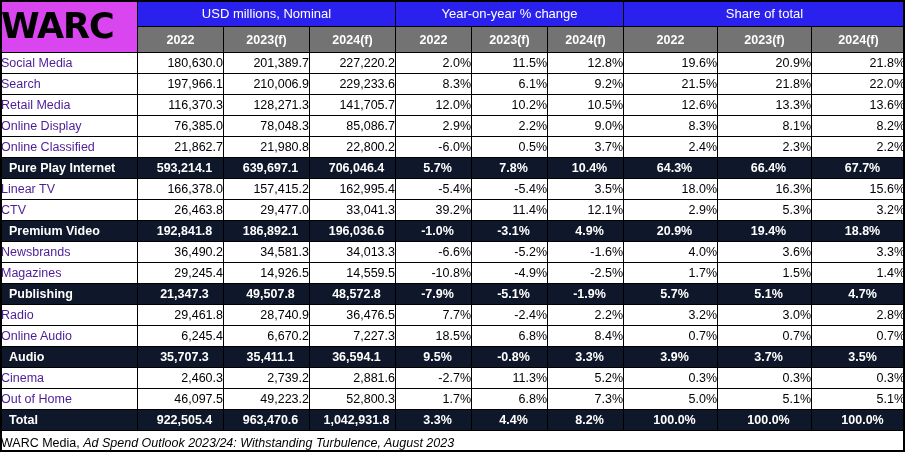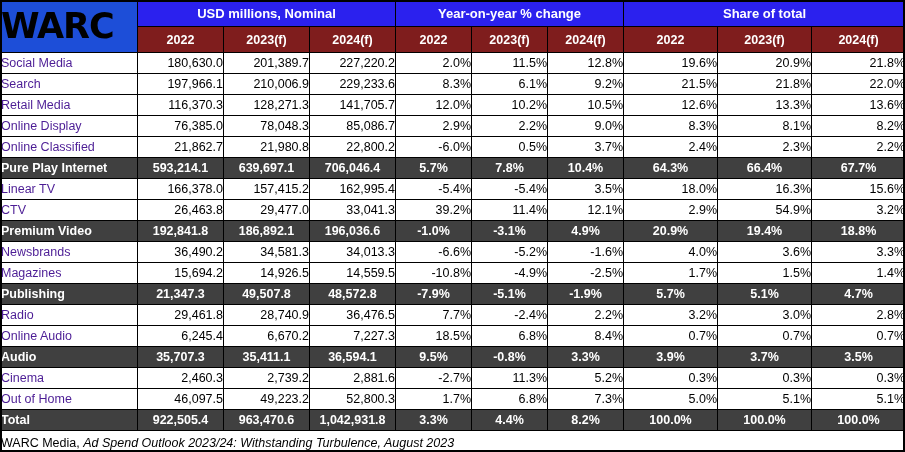--- a/index.html
+++ b/index.html
@@ -24,45 +24,45 @@
     width: 905px;
     font-size: 12.5px;
   }
   table.main td, table.main th {
     border: 1px solid #000000;
     padding: 0;
     box-sizing: border-box;
   }
   
   .logo-cell {
-    background: #1d4ed8;
+    background: #d946ef;
     text-align: left;
     vertical-align: middle;
     padding: 0 6px;
   }
   .logo-text {
     font-family: "DejaVu Sans", sans-serif;
     font-weight: bold;
     font-size: 35px;
     letter-spacing: -1px;
     color: #000000;
     line-height: 1;
     display: block;
   }
   .grp-head {
     background: #2B21EE;
     color: #ffffff;
-    font-weight: bold;
+    font-weight: normal;
     font-size: 13px;
     text-align: center;
     height: 26px;
     vertical-align: middle;
   }
   .yr-head {
-    background: #7f1d1d;
+    background: #737373;
     color: #ffffff;
     font-weight: bold;
     font-size: 12.5px;
     text-align: center;
     height: 26px;
     vertical-align: middle;
   }
   
   tr.row td {
     height: 21px;
@@ -75,23 +75,24 @@
     overflow: hidden;
   }
   td.num {
     text-align: right;
     padding-right: 8px;
     color: #000000;
     white-space: nowrap;
     overflow: hidden;
   }
   tr.hl td {
-    background: #404040;
+    background: #0f172a;
     color: #ffffff;
     font-weight: bold;
+    padding-left: 8px;
   }
   tr.hl td.lbl { color: #ffffff; }
   tr.hl td.num { color: #ffffff; text-align: center; }
   
   .source-row td {
     height: 24px;
     text-align: left;
     padding-left: 7px;
     font-size: 12.5px;
     color: #000000;
@@ -234,21 +235,21 @@
         </tr>
         <tr class="row">
           <td class="lbl">CTV</td>
           <td class="num">26,463.8</td>
           <td class="num">29,477.0</td>
           <td class="num">33,041.3</td>
           <td class="num">39.2%</td>
           <td class="num">11.4%</td>
           <td class="num">12.1%</td>
           <td class="num">2.9%</td>
-          <td class="num">54.9%</td>
+          <td class="num">5.3%</td>
           <td class="num">3.2%</td>
         </tr>
         <tr class="row hl">
           <td class="lbl">Premium Video</td>
           <td class="num">192,841.8</td>
           <td class="num">186,892.1</td>
           <td class="num">196,036.6</td>
           <td class="num">-1.0%</td>
           <td class="num">-3.1%</td>
           <td class="num">4.9%</td>
@@ -263,21 +264,21 @@
           <td class="num">34,013.3</td>
           <td class="num">-6.6%</td>
           <td class="num">-5.2%</td>
           <td class="num">-1.6%</td>
           <td class="num">4.0%</td>
           <td class="num">3.6%</td>
           <td class="num">3.3%</td>
         </tr>
         <tr class="row">
           <td class="lbl">Magazines</td>
-          <td class="num">15,694.2</td>
+          <td class="num">29,245.4</td>
           <td class="num">14,926.5</td>
           <td class="num">14,559.5</td>
           <td class="num">-10.8%</td>
           <td class="num">-4.9%</td>
           <td class="num">-2.5%</td>
           <td class="num">1.7%</td>
           <td class="num">1.5%</td>
           <td class="num">1.4%</td>
         </tr>
         <tr class="row hl">

